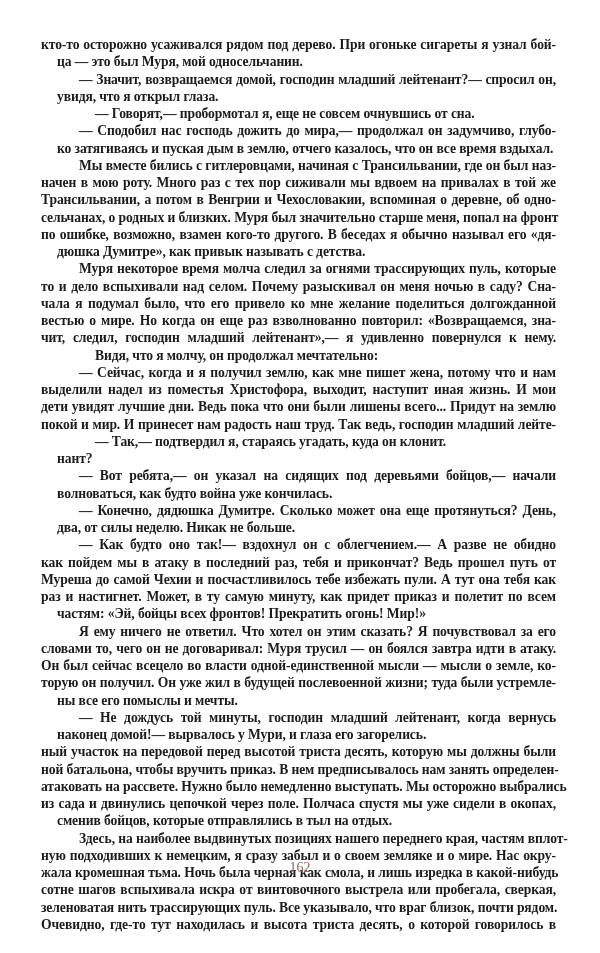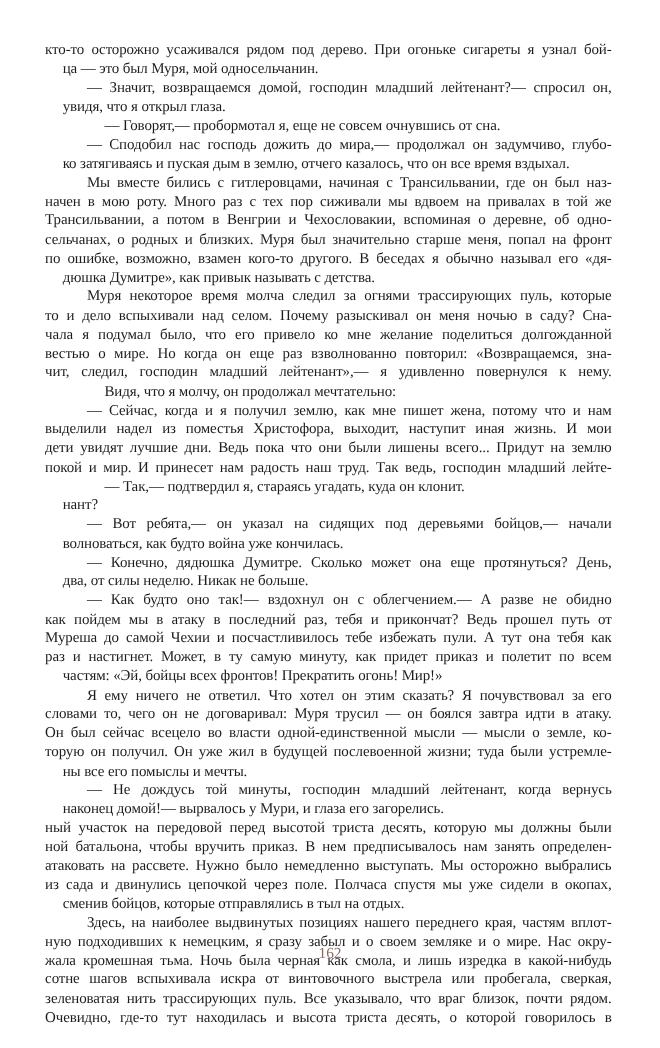--- a/index.html
+++ b/index.html
@@ -18,21 +18,21 @@
       left: 41px;
       top: 36px;
       width: 515px;
     }
     .line {
       display: block;
       height: 17.25px;
       line-height: 17.25px;
       font-family: "Liberation Serif", "DejaVu Serif", serif;
       font-size: 13.6px;
-      font-weight: normal;
+      font-weight: bold;
       color: #1c1c1c;
       white-space: nowrap;
       text-align: justify;
       text-align-last: justify;
       letter-spacing: -0.1px;
     }
     .line.last {
       text-align-last: left;
       margin-left: 16px;
     }

